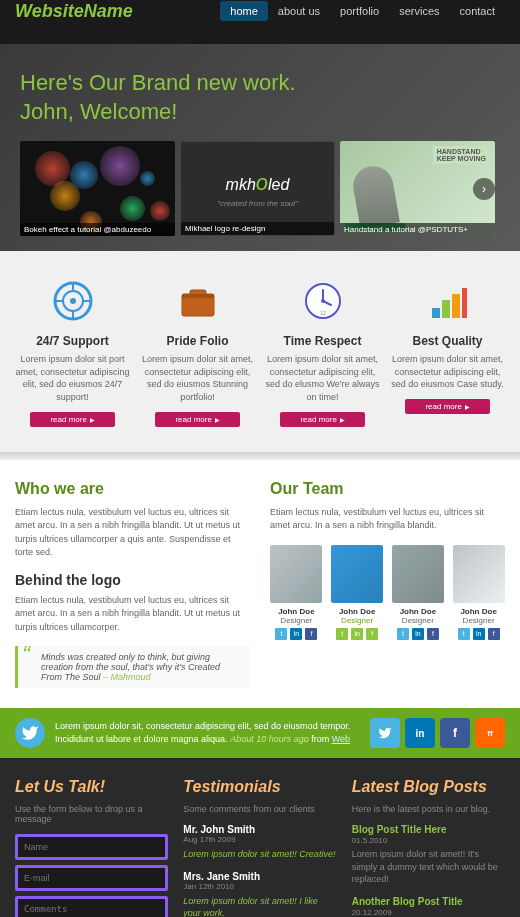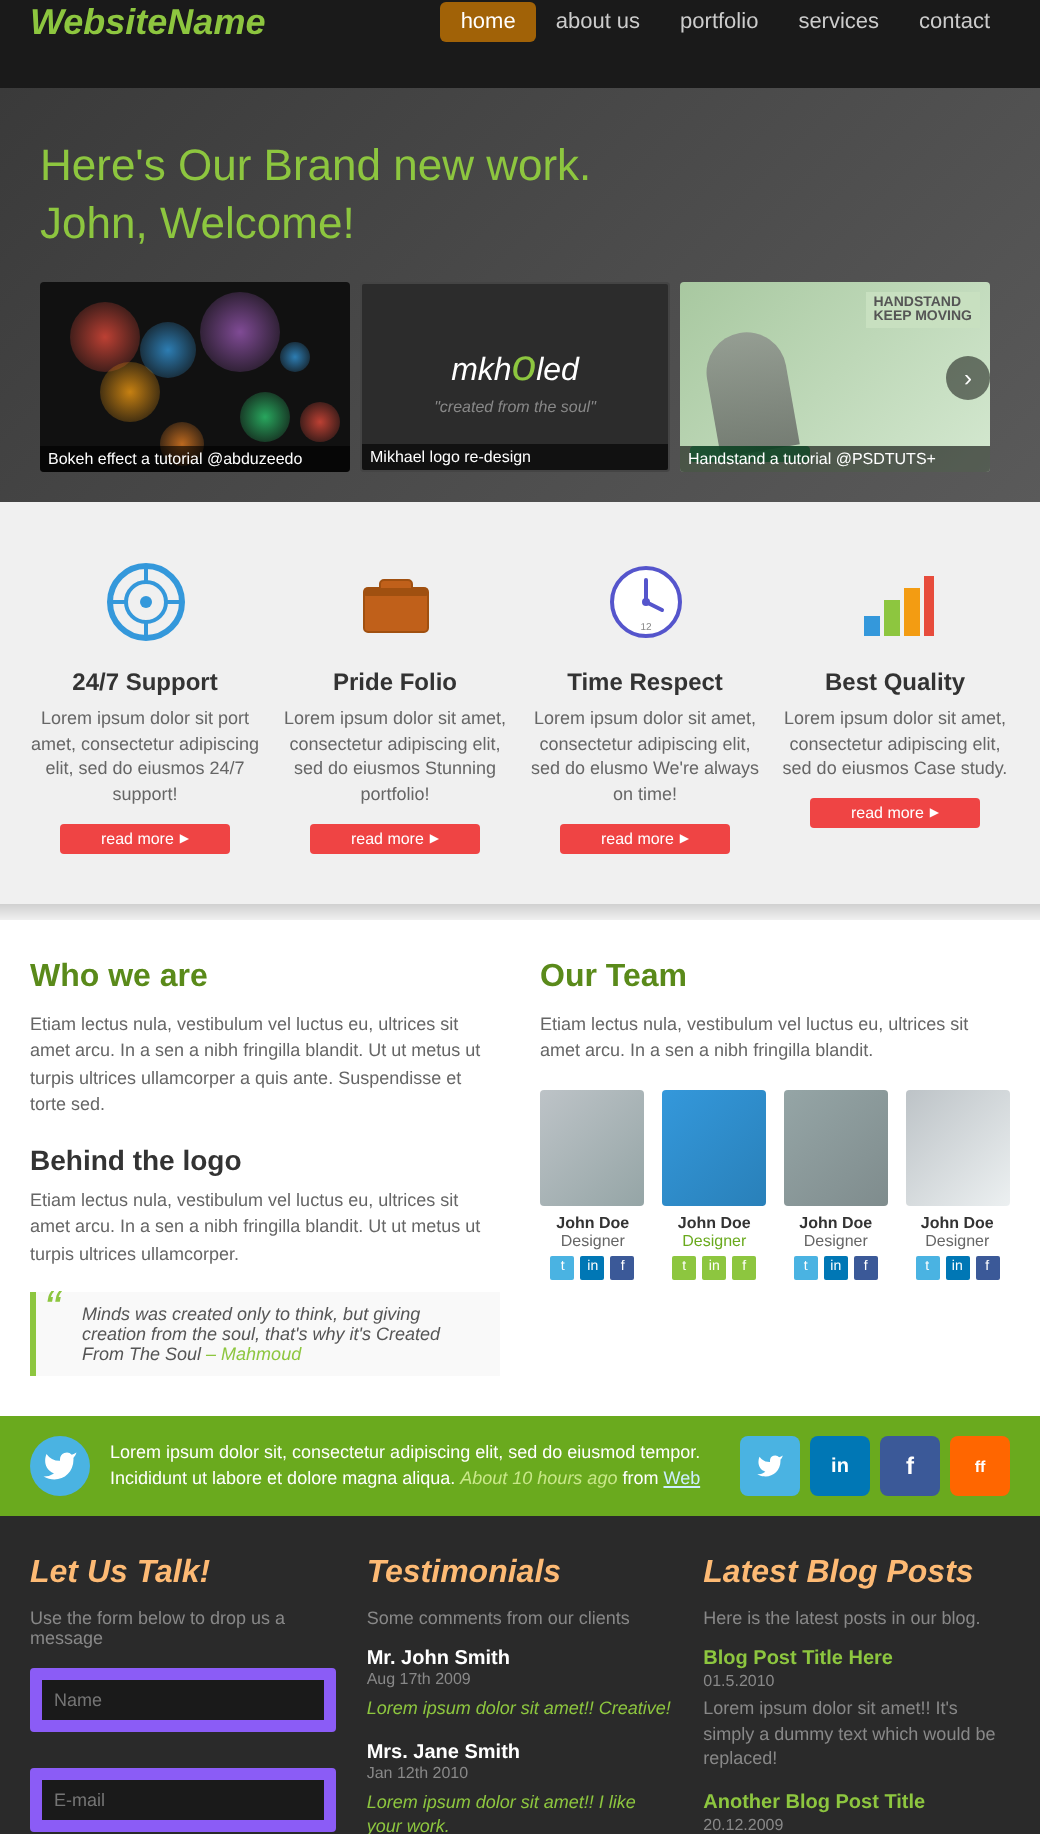--- a/index.html
+++ b/index.html
@@ -3,21 +3,21 @@
   <meta charset="utf-8">
   <style>
     * { margin: 0; padding: 0; box-sizing: border-box; }
     body { font-family: Arial, sans-serif; font-size: 11px; background: #e8e8e8; width: 520px; }
 
     
     .header { background: #1a1a1a; padding: 1px 15px; display: flex; align-items: flex-start; justify-content: space-between; height: 44px; }
     .logo { color: #8dc63f; font-size: 18px; font-weight: bold; font-style: italic; }
     .nav { display: flex; gap: 0; }
     .nav a { color: #ccc; text-decoration: none; font-size: 11px; padding: 4px 10px; }
-    .nav a.active { background: #a16207; color: #fff; border-radius: 3px; }
+    .nav a.active { background: #0c4a6e; color: #fff; border-radius: 3px; }
 
     
     .hero { background: linear-gradient(135deg, #3a3a3a 0%, #5a5a5a 100%); padding: 25px 20px 15px; position: relative; }
     .hero h2 { color: #fff; font-size: 22px; font-weight: normal; line-height: 1.3; margin-bottom: 15px; }
     .hero h2 span { color: #8dc63f; }
     .hero-arrow-left { position: absolute; left: 5px; top: 50%; transform: translateY(-50%); background: rgba(0,0,0,0.5); color: #fff; width: 22px; height: 22px; border-radius: 50%; display: flex; align-items: center; justify-content: center; cursor: pointer; font-size: 12px; }
     .hero-arrow-right { position: absolute; right: 5px; top: 50%; transform: translateY(-50%); background: rgba(0,0,0,0.5); color: #fff; width: 22px; height: 22px; border-radius: 50%; display: flex; align-items: center; justify-content: center; cursor: pointer; font-size: 12px; }
     .slider-items { display: flex; gap: 5px; justify-content: center; }
     .slide-item { position: relative; width: 155px; height: 95px; overflow: hidden; border-radius: 2px; }
     .slide-bg2 { background: #2c2c2c; display: flex; align-items: center; justify-content: center; flex-direction: column; }
@@ -25,21 +25,21 @@
     .mkholed-logo { color: #fff; font-size: 14px; font-style: italic; }
     .mkholed-logo span { color: #8dc63f; font-size: 20px; }
     .mkholed-tagline { color: #888; font-size: 7px; font-style: italic; }
 
     
     .features { background: #f0f0f0; padding: 25px 15px; display: flex; gap: 10px; }
     .feature { flex: 1; text-align: center; }
     .feature-icon { width: 50px; height: 50px; margin: 0 auto 8px; display: flex; align-items: center; justify-content: center; font-size: 28px; }
     .feature h3 { font-size: 12px; font-weight: bold; color: #333; margin-bottom: 5px; }
     .feature p { font-size: 9px; color: #666; line-height: 1.4; margin-bottom: 8px; }
-    .read-more { display: inline-flex; align-items: center; gap: 3px; background: #ef4444; color: #fff; font-size: 8px; padding: 3px 20px; border-radius: 2px; text-decoration: none; cursor: pointer; }
+    .read-more { display: inline-flex; align-items: center; gap: 3px; background: #be185d; color: #fff; font-size: 8px; padding: 3px 20px; border-radius: 2px; text-decoration: none; cursor: pointer; }
     .read-more::after { content: '▶'; font-size: 6px; }
 
     
     .divider { height: 8px; background: linear-gradient(to bottom, #d0d0d0, #f0f0f0); }
 
     
     .about-section { background: #fff; padding: 20px 15px; display: flex; gap: 20px; }
     .about-left { flex: 1; }
     .about-right { flex: 1; }
     .section-title { font-size: 16px; color: #5a8a1a; font-weight: bold; margin-bottom: 8px; }
@@ -78,21 +78,21 @@
     .social-btn.twitter { background: #4ab3e2; }
     .social-btn.linkedin { background: #0077b5; }
     .social-btn.facebook { background: #3b5998; }
     .social-btn.friendfeed { background: #ff6600; }
 
     
     .bottom-section { background: #2a2a2a; padding: 20px 15px; display: flex; gap: 15px; }
     .bottom-col { flex: 1; }
     .bottom-title { font-size: 16px; color: #fdba74; font-weight: bold; margin-bottom: 8px; font-style: italic; }
     .bottom-subtitle { font-size: 9px; color: #888; margin-bottom: 10px; }
-    .form-field { width: 100%; background: #1a1a1a; border: 6px solid #8b5cf6; color: #ccc; font-size: 9px; padding: 5px 6px; margin-bottom: 18px; border-radius: 2px; }
+    .form-field { width: 100%; background: #1a1a1a; border: 3px solid #8b5cf6; color: #ccc; font-size: 9px; padding: 5px 6px; margin-bottom: 5px; border-radius: 2px; }
     .form-field-comments { height: 50px; resize: none; }
 
     
     .testimonial { margin-bottom: 10px; }
     .testimonial-name { font-size: 10px; color: #fff; font-weight: bold; }
     .testimonial-date { font-size: 8px; color: #888; margin-bottom: 4px; }
     .testimonial-text { font-size: 9px; color: #8dc63f; font-style: italic; line-height: 1.4; }
 
     
     .blog-post { margin-bottom: 10px; }

